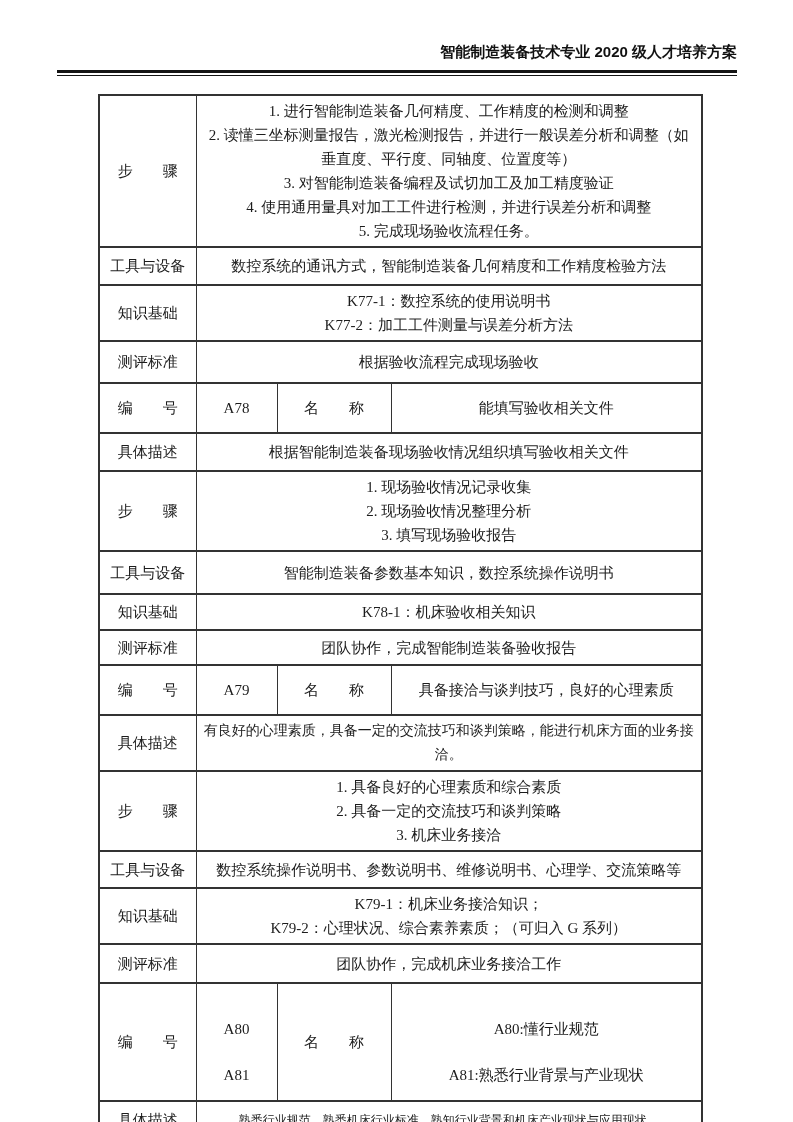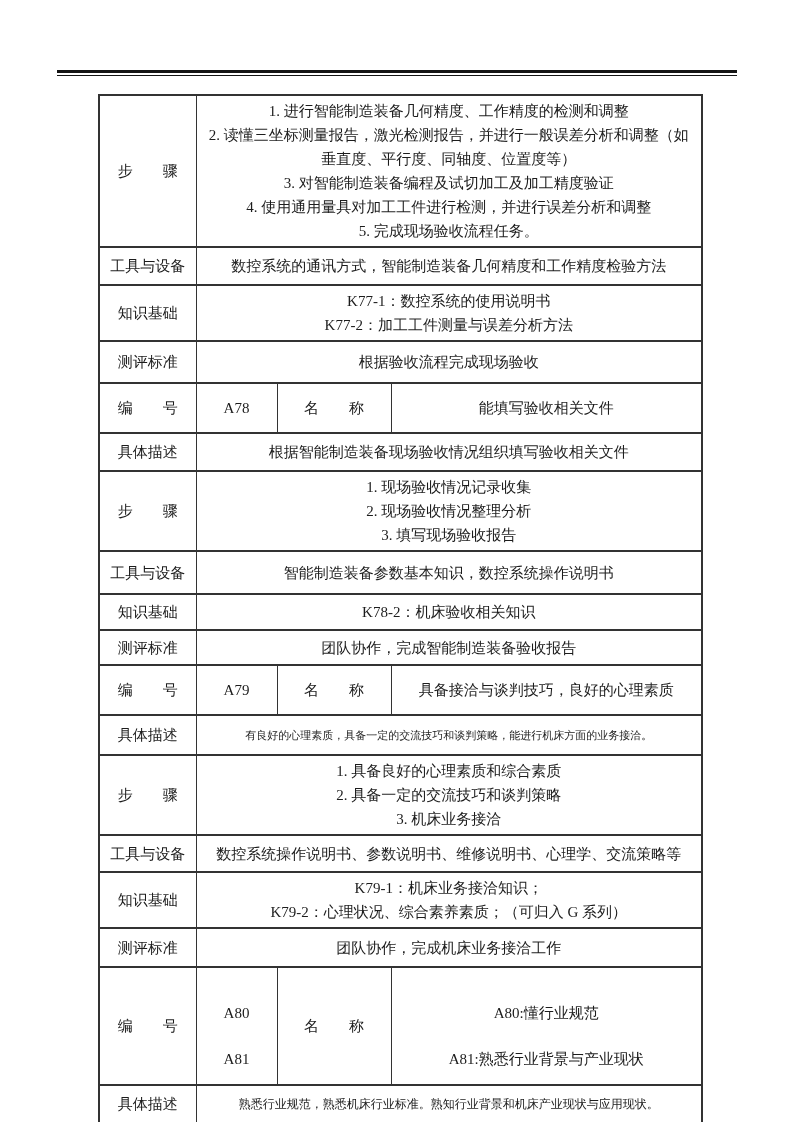--- a/index.html
+++ b/index.html
@@ -43,35 +43,36 @@
     border-bottom-width: 2px;
     vertical-align: middle;
     padding: 3px 7px;
     line-height: 24px;
   }
   .comp-table { border: 2px solid #333; }
   td.lbl  { text-align: center; padding: 3px 2px; margin-left: 40px; }
   td.code { text-align: center; padding: 12px 2px; }
   td.val  { text-align: center; }
   .step-line { line-height: 24px; }
-  .fit-135 { font-size: 11px; }
+  .fit-135 { font-size: 14px; }
   .fit-14  { font-size: 12px; }
   .code-line, .name-line { line-height: 26px; margin-top: 20px; }
 
   
   .page-number {
     position: absolute; top: 1045px; left: 0; width: 793px;
     text-align: center; font-size: 13px; color: #222;
   }
 </style>
 </head>
 <body>
 
 <div class="page">
 
+  <div class="doc-header">智能制造装备技术专业 2020 级人才培养方案</div>
   <div class="header-rule"></div>
 
   <table class="comp-table">
     <colgroup>
       <col style="width:97px">
         <col style="width:81px">
         <col style="width:114px">
         <col style="width:311px">
     </colgroup>
     <tbody>
@@ -126,21 +127,21 @@
         </td>
       </tr>
 
       <tr style="height:43px">
         <td class="lbl">工具与设备</td>
         <td class="val" colspan="3">智能制造装备参数基本知识，数控系统操作说明书</td>
       </tr>
 
       <tr style="height:36px">
         <td class="lbl">知识基础</td>
-        <td class="val" colspan="3">K78-2：机床验收相关知识</td>
+        <td class="val" colspan="3">K78-1：机床验收相关知识</td>
       </tr>
 
       <tr style="height:35px">
         <td class="lbl">测评标准</td>
         <td class="val" colspan="3">团队协作，完成智能制造装备验收报告</td>
       </tr>
 
       <tr style="height:40px">
         <td class="lbl">编　　号</td>
         <td class="code">A79</td>

